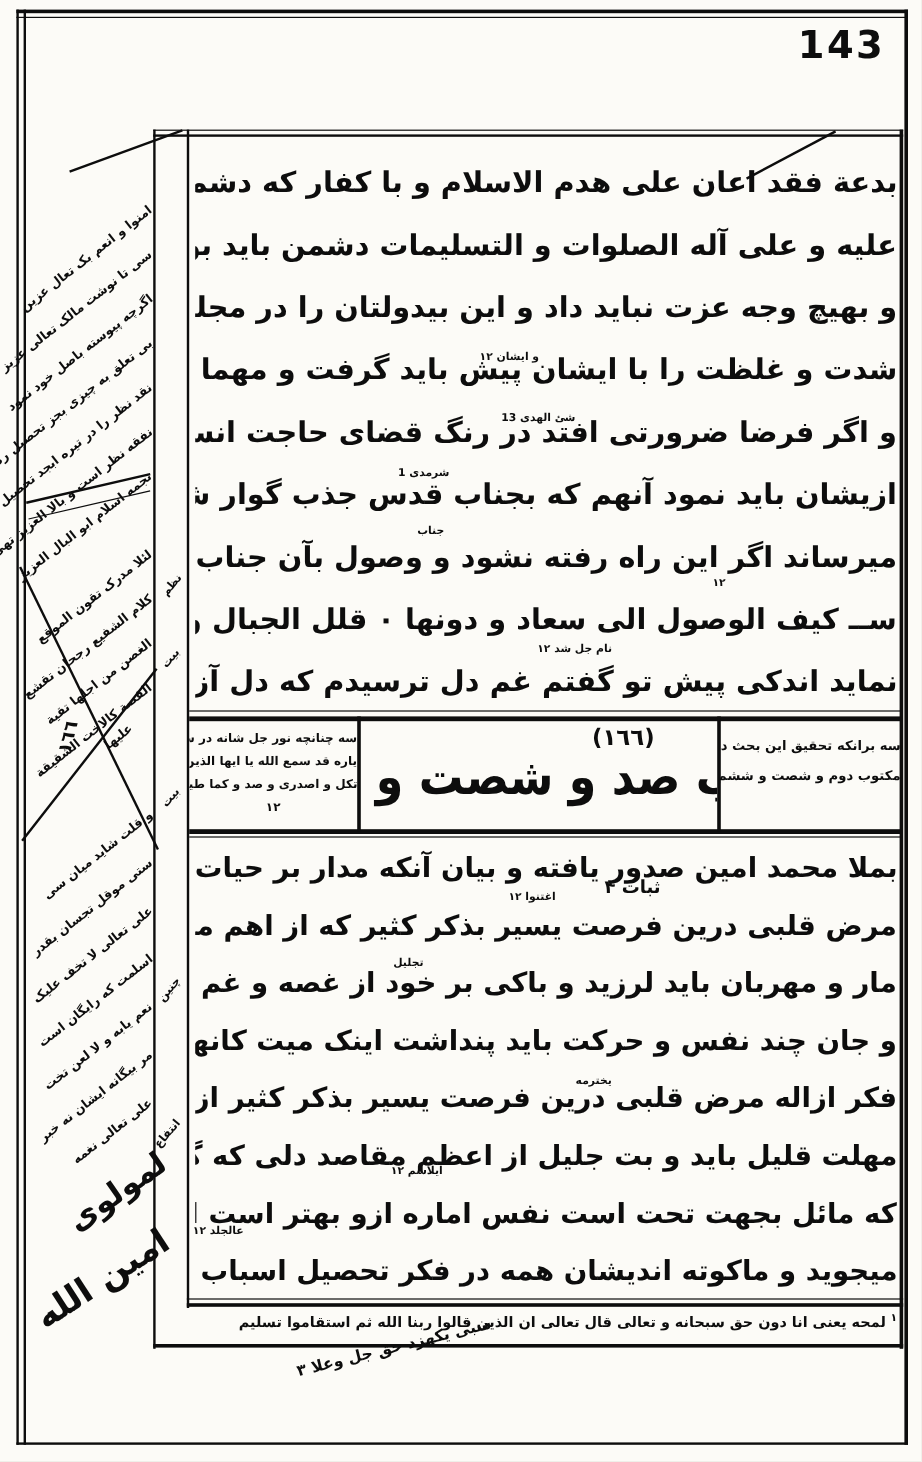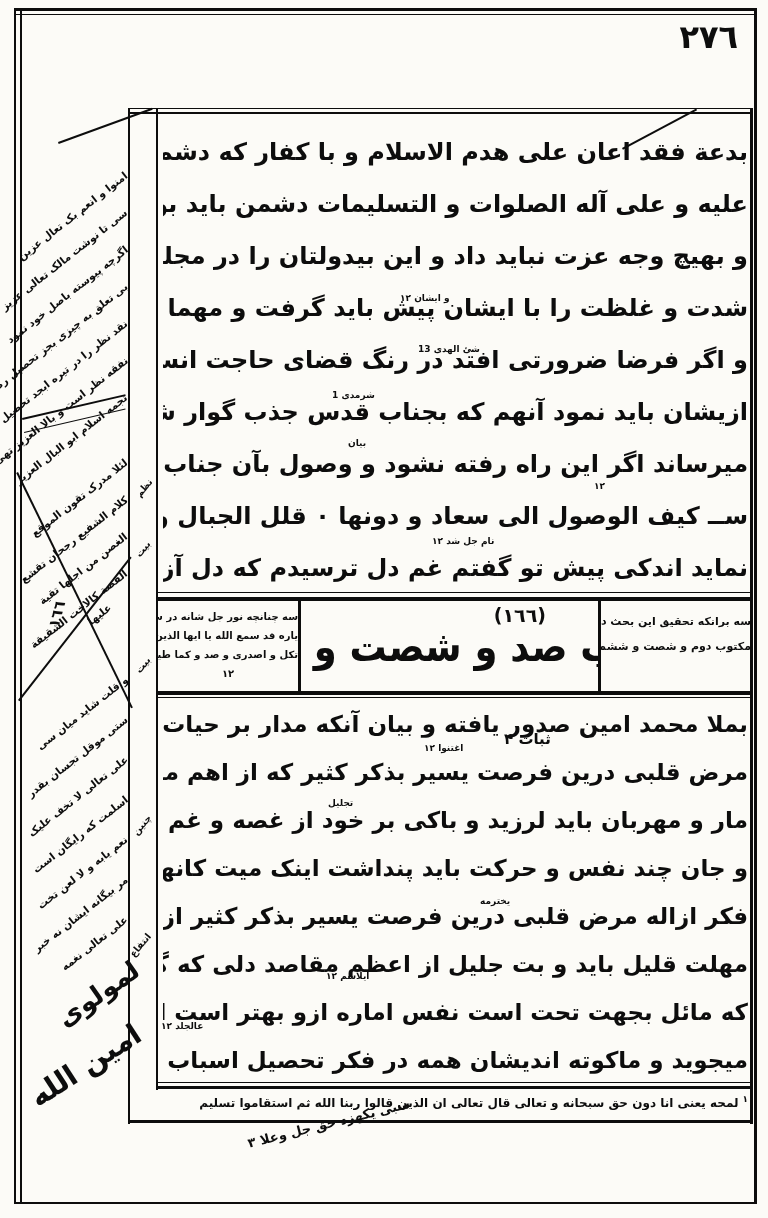--- a/index.html
+++ b/index.html
@@ -62,21 +62,21 @@
   <div class="hline" style="left:156px;top:1082px;width:597px;height:1px;"></div>
   <div class="hline" style="left:128px;top:1120px;width:625px;height:3px;"></div>
 
   <div class="hline" style="left:158px;top:597px;width:593px;height:4px;"></div>
   <div class="hline" style="left:158px;top:592px;width:593px;height:1px;"></div>
   <div class="hline" style="left:158px;top:691px;width:593px;height:4px;"></div>
   <div class="hline" style="left:158px;top:697px;width:593px;height:1px;"></div>
   <div class="vline" style="left:298px;top:597px;width:3px;height:96px;"></div>
   <div class="vline" style="left:598px;top:597px;width:3px;height:96px;"></div>
 
-  <div class="page-number">٢٧٦</div>
+  <div class="page-number">143</div>
 
   <div class="upper-section">
       <div class="text-line">بدعة فقد اعان علی هدم الاسلام و با کفار که دشمنان خدای عز و جل اند و دشمنان رسول وی</div>
       <div class="text-line">علیه و علی آله الصلوات و التسلیمات دشمن باید بود و ذل و خواری ایشان سعی باید نمود</div>
       <div class="text-line">و بهیچ وجه عزت نباید داد و این بیدولتان را در مجلس خود راه نباید داد و انس نباید نمود و راه</div>
       <div class="text-line">شدت و غلظت را با ایشان پیش باید گرفت و مهما امکن در هیچ امری بایشان رجوع نباید نمود</div>
       <div class="text-line">و اگر فرضا ضرورتی افتد در رنگ قضای حاجت انسانی بگره و اضطرار اقتصار حاجت</div>
       <div class="text-line">ازیشان باید نمود آنهم که بجناب قدس جذب گوار شما علیه و علی آله الصلوات و التسلیمات</div>
       <div class="text-line">میرساند اگر این راه رفته نشود و وصول بآن جناب قدس دشوار است هیهات</div>
       <div class="text-line">ســ کیف الوصول الی سعاد و دونها ۰ قلل الجبال و دونهن حتوف ۰ زیاده چه</div>
@@ -145,23 +145,23 @@
       <span style="position: absolute; top: 492px; left: 133px; transform-origin: 0px 0px; font-size: 9.5px; white-space: nowrap; transform: rotate(-50deg);">نظم</span>
       <span style="position: absolute; top: 552px; left: 133px; transform-origin: 0px 0px; font-size: 9.5px; white-space: nowrap; transform: rotate(-50deg);">بیت</span>
       <span style="position: absolute; top: 668px; left: 133px; transform-origin: 0px 0px; font-size: 9.5px; white-space: nowrap; transform: rotate(-50deg);">بیت</span>
       <span style="position: absolute; top: 830px; left: 130px; transform-origin: 0px 0px; font-size: 9.5px; white-space: nowrap; transform: rotate(-50deg);">چنین</span>
       <span style="position: absolute; top: 952px; left: 127px; transform-origin: 0px 0px; font-size: 9.5px; white-space: nowrap; transform: rotate(-50deg);">انتفاع</span>
     </div>
   <div class="overlay">
       <span style="position: absolute; top: 293px; left: 400px; transform-origin: 0px 0px; font-size: 9px; white-space: nowrap;">و ایشان ١٢</span>
       <span style="position: absolute; top: 344px; left: 418px; transform-origin: 0px 0px; font-size: 9px; white-space: nowrap;">شئ الهدی 13</span>
       <span style="position: absolute; top: 390px; left: 332px; transform-origin: 0px 0px; font-size: 9px; white-space: nowrap;">شرمدی 1</span>
-      <span style="position: absolute; top: 438px; left: 348px; transform-origin: 0px 0px; font-size: 9px; white-space: nowrap;">بیان</span>
+      <span style="position: absolute; top: 438px; left: 348px; transform-origin: 0px 0px; font-size: 9px; white-space: nowrap;">جناب</span>
       <span style="position: absolute; top: 481px; left: 594px; transform-origin: 0px 0px; font-size: 9px; white-space: nowrap;">١٢</span>
-      <span style="position: absolute; top: 536px; left: 432px; transform-origin: 0px 0px; font-size: 9px; white-space: nowrap;">نام جل شد ١٢</span>
+      <span style="position: absolute; top: 536px; left: 448px; transform-origin: 0px 0px; font-size: 9px; white-space: nowrap;">نام جل شد ١٢</span>
       <span style="position: absolute; top: 730px; left: 504px; transform-origin: 0px 0px; font-size: 15px; white-space: nowrap;">ثبات ۴</span>
       <span style="position: absolute; top: 743px; left: 424px; transform-origin: 0px 0px; font-size: 9px; white-space: nowrap;">اغتنوا ١٢</span>
       <span style="position: absolute; top: 798px; left: 328px; transform-origin: 0px 0px; font-size: 9px; white-space: nowrap;">تجلیل</span>
       <span style="position: absolute; top: 896px; left: 465px; transform-origin: 0px 0px; font-size: 9px; white-space: nowrap; margin-left: 15px;">یخترمه</span>
       <span style="position: absolute; top: 971px; left: 326px; transform-origin: 0px 0px; font-size: 9px; white-space: nowrap;">ایلاسم ١٢</span>
       <span style="position: absolute; top: 1021px; left: 140px; transform-origin: 0px 0px; font-size: 9px; white-space: nowrap; margin-left: 21px;">عالجلد ١٢</span>
     </div>
   <div class="overlay">
       <div style="position: absolute; top: 418px; left: 22px; transform-origin: 0px 0px; width: 106px; height: 2px; background: var(--ink); transform: rotate(-13deg);"></div>
       <div style="position: absolute; top: 432px; left: 24px; transform-origin: 0px 0px; width: 104px; height: 1px; background: var(--ink); transform: rotate(-13deg);"></div>

